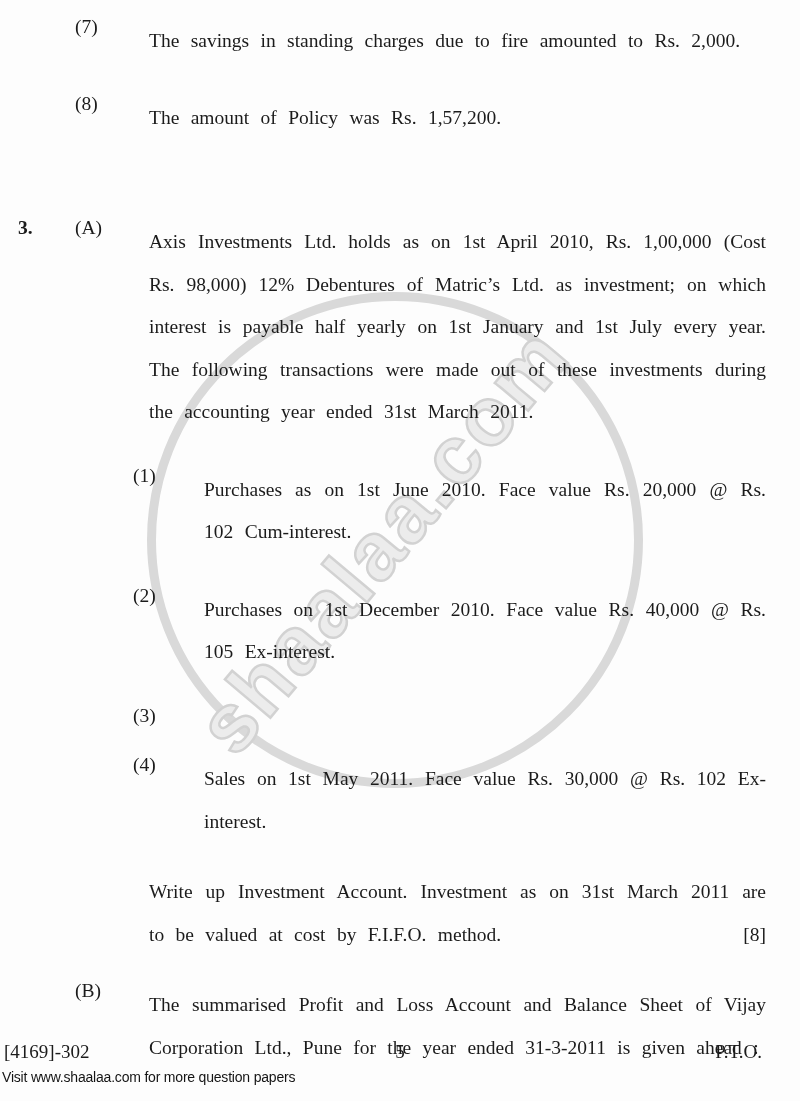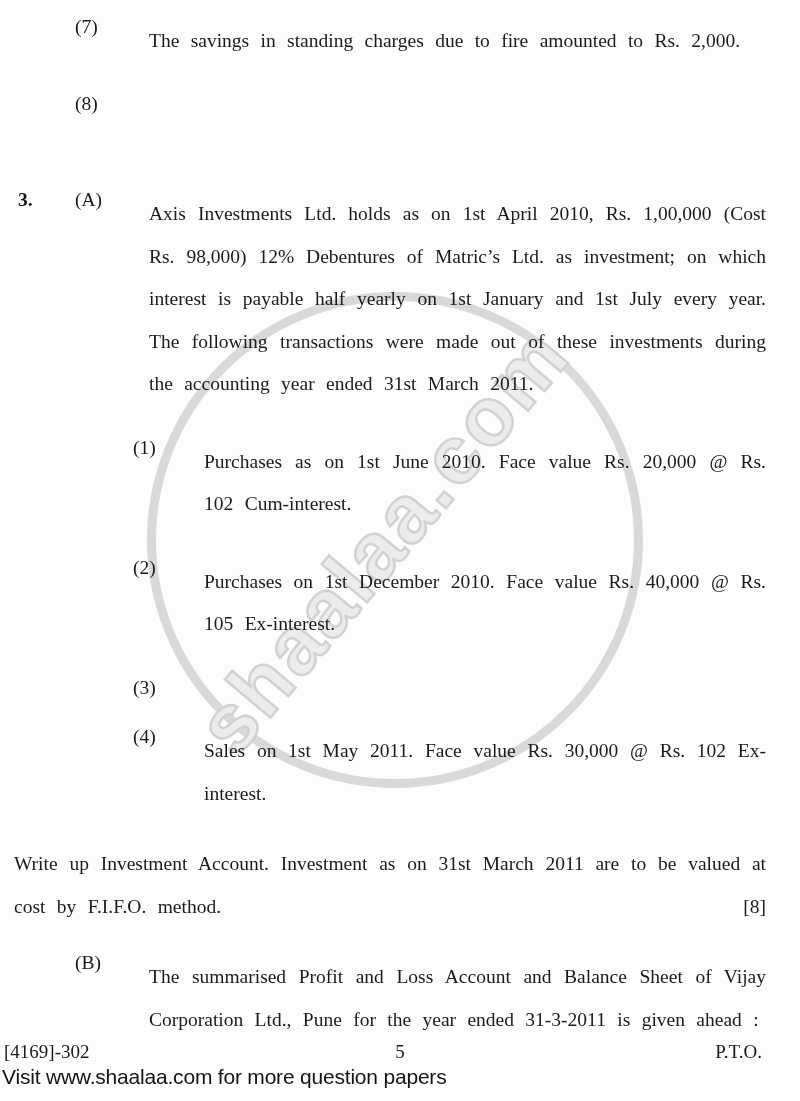--- a/index.html
+++ b/index.html
@@ -40,21 +40,21 @@
     position:absolute; inset:0; z-index:1;
     padding-top:6px;
     font-size:19.5px;
     line-height:42.5px;
   }
   .row { display:grid; margin-right:20px; }
   .row-note { grid-template-columns:60px 1fr; padding-left:75px; }
   .row-note + .row-note { margin-top:6px; }
   .row-q    { grid-template-columns:57px 60px 1fr; padding-left:18px; margin-top:54px; }
   .row-sub  { grid-template-columns:57px 1fr; padding-left:133px; margin-top:7px; }
-  .row-plain{ display:block; margin-top:6px; }
+  .row-plain{ display:block; padding-left:135px; margin-top:6px; }
   .lbl { display:block; }
   .txt {
     margin:14px;
     text-align: justify;
     word-spacing: 6.5px;
   }
   .qnum { font-weight:bold; }
   .rel { position:relative; }
   .marks { position:absolute; right:0; bottom:0; }
 
@@ -62,21 +62,21 @@
   .footer {
     position:absolute; left:0; right:0; bottom:37px; height:24px;
     z-index:1; font-size:19px; line-height:24px;
   }
   .f-left   { position:absolute; left:4px;  bottom:0; }
   .f-center { position:absolute; left:0; right:0; bottom:0; text-align:center; }
   .f-right  { position:absolute; right:38px; bottom:0; }
   .visit {
     position:absolute; left:2px; bottom:13px; z-index:1;
     font-family:"Liberation Sans", sans-serif;
-    font-size:21px; line-height:22px; color:#141414;
+    font-size:14px; line-height:22px; color:#141414;
     letter-spacing:-0.2px;
   }
 </style>
 </head>
 <body>
 
 <div class="page">
 
   <div class="watermark">
     <div class="wm-circle"></div>
@@ -85,20 +85,21 @@
 
   <div class="doc">
 
     <div class="row row-note">
       <span class="lbl">(7)</span>
       <p class="txt">The savings in standing charges due to fire amounted to Rs. 2,000.</p>
     </div>
 
     <div class="row row-note">
       <span class="lbl">(8)</span>
+      <p class="txt">The amount of Policy was Rs. 1,57,200.</p>
     </div>
 
     <div class="row row-q">
       <span class="lbl qnum">3.</span>
       <span class="lbl">(A)</span>
       <p class="txt">Axis Investments Ltd. holds as on 1st April 2010, Rs. 1,00,000 (Cost Rs. 98,000) 12% Debentures of Matric’s Ltd. as investment; on which interest is payable half yearly on 1st January and 1st July every year. The following transactions were made out of these investments during the accounting year ended 31st March 2011.</p>
     </div>
 
     <div class="row row-sub">
       <span class="lbl">(1)</span>

